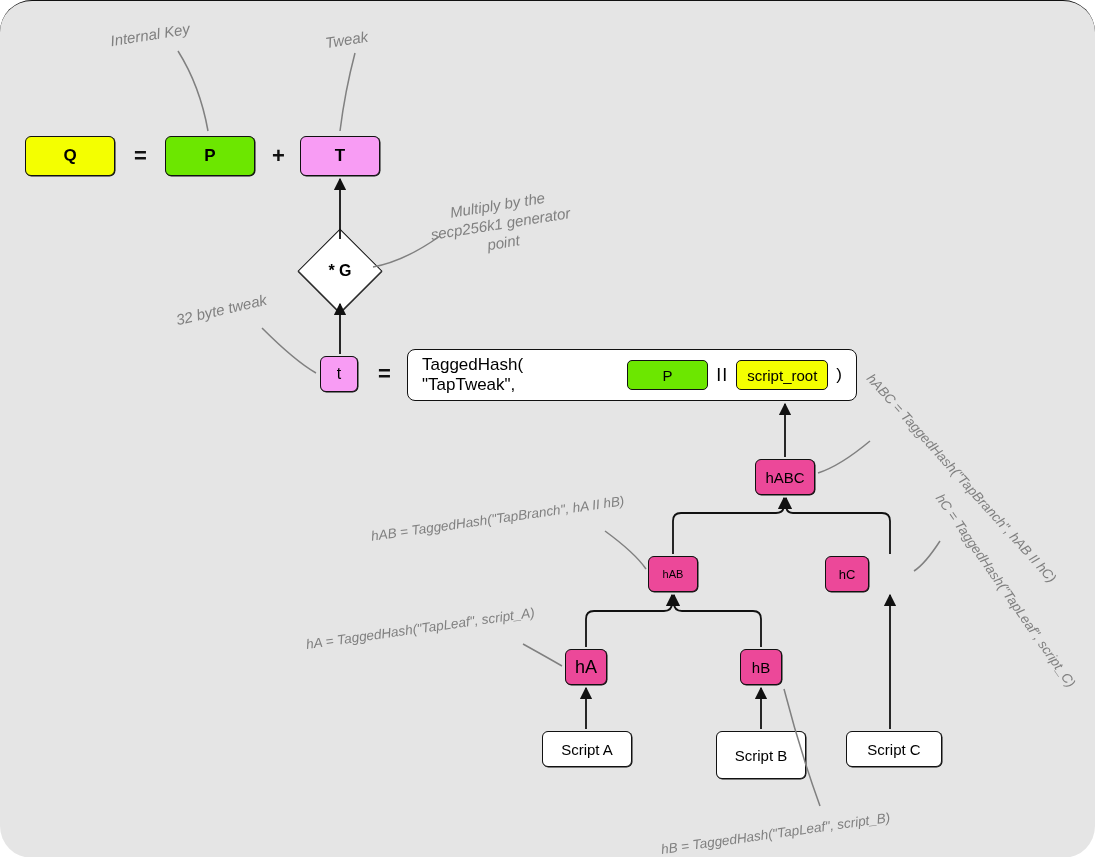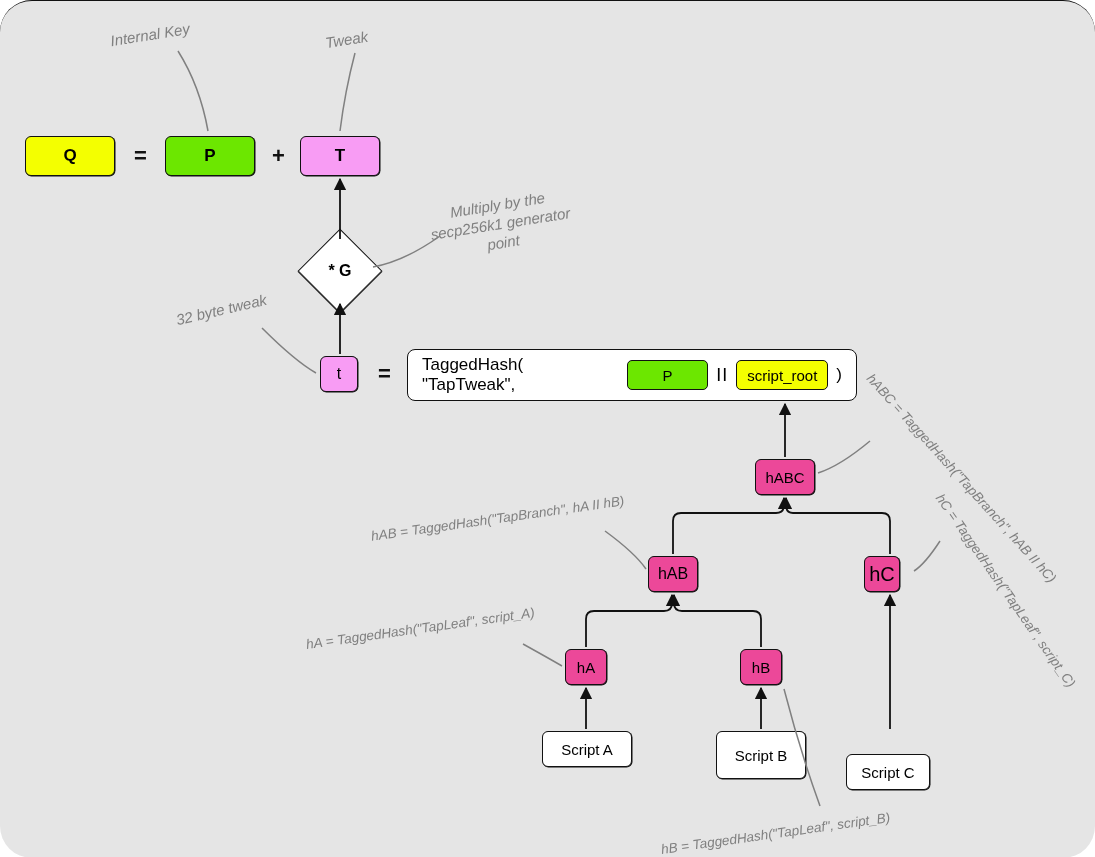--- a/index.html
+++ b/index.html
@@ -115,29 +115,29 @@
   <div class="hash-frame" style="left:407px;top:348px;width:450px;height:52px;">
     <span>TaggedHash( "TapTweak",</span>
     <span class="chip c-green" style="width:60px;">P</span>
     <span style="font-size:18px;letter-spacing:1px;">II</span>
     <span class="chip c-yellow">script_root</span>
     <span>)</span>
   </div>
 
   <div class="box c-orange" style="left:755px;top:458px;width:60px;height:36px;font-size:15px;">hABC</div>
 
-  <div class="box c-orange" style="left:648px;top:555px;width:50px;height:36px;font-size:16px;">hAB</div>
-  <div class="box c-orange" style="left:864px;top:555px;width:36px;height:36px;font-size:20px;">hC</div>
+  <div class="box c-orange" style="left:648px;top:555px;width:50px;height:36px;font-size:11px;">hAB</div>
+  <div class="box c-orange" style="left:825px;top:555px;width:44px;height:36px;font-size:13px;">hC</div>
 
-  <div class="box c-orange" style="left:565px;top:648px;width:42px;height:36px;font-size:15px;">hA</div>
+  <div class="box c-orange" style="left:565px;top:648px;width:42px;height:36px;font-size:18px;">hA</div>
   <div class="box c-orange" style="left:740px;top:648px;width:42px;height:36px;font-size:15px;text-align:right;">hB</div>
 
   <div class="box" style="left:542px;top:730px;width:90px;height:36px;font-size:15px;">Script A</div>
   <div class="box" style="left:716px;top:730px;width:90px;height:48px;font-size:15px;">Script B</div>
-  <div class="box" style="left:846px;top:730px;width:84px;height:36px;font-size:15px;margin-top:23px;">Script C</div>
+  <div class="box" style="left:846px;top:730px;width:96px;height:36px;font-size:15px;">Script C</div>
 
   <div class="annot annot-sm" style="left:875px;top:370px;transform:rotate(48deg);transform-origin:left top;">hABC = TaggedHash("TapBranch", hAB II hC)</div>
   <div class="annot annot-sm" style="left:370px;top:510px;transform:rotate(-8deg);">hAB = TaggedHash("TapBranch", hA II hB)</div>
   <div class="annot annot-sm" style="left:945px;top:490px;transform:rotate(55deg);transform-origin:left top;">hC = TaggedHash("TapLeaf", script_C)</div>
   <div class="annot annot-sm" style="left:305px;top:620px;transform:rotate(-8deg);">hA = TaggedHash("TapLeaf", script_A)</div>
   <div class="annot annot-sm" style="left:660px;top:825px;transform:rotate(-8deg);">hB = TaggedHash("TapLeaf", script_B)</div>
 
   <svg class="wires">
     <defs>
       <marker id="arw" viewBox="0 0 10 10" refX="9" refY="5" markerWidth="7" markerHeight="7" orient="auto-start-reverse">

